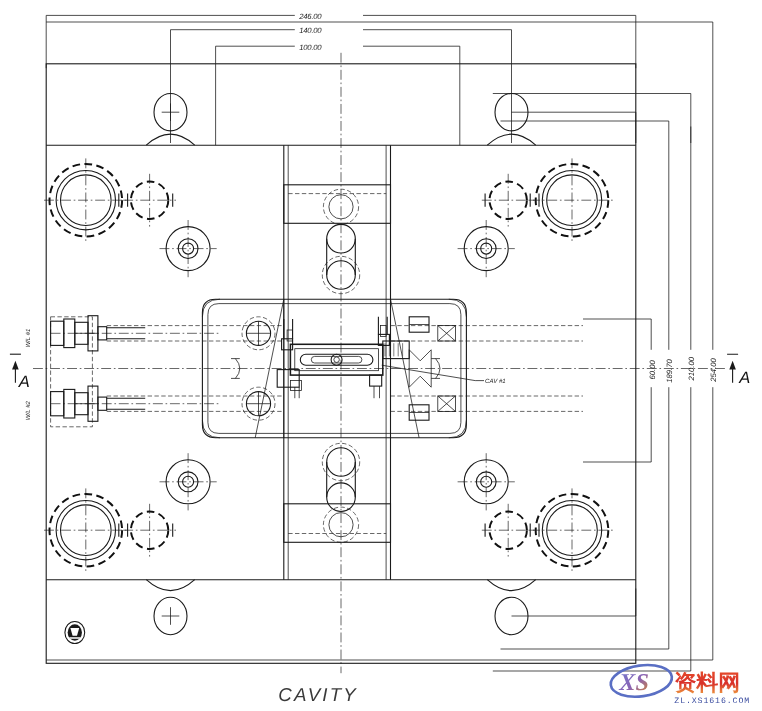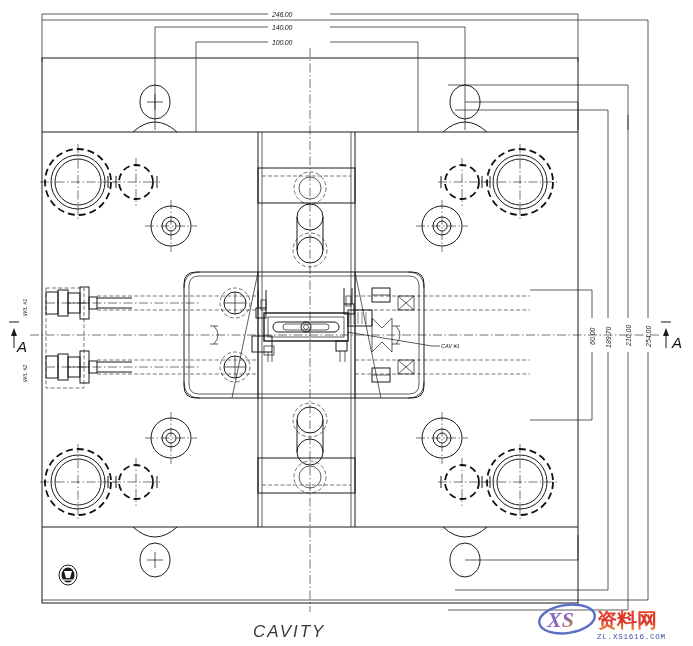--- a/index.html
+++ b/index.html
@@ -12,21 +12,21 @@
   .titletxt{font-family:"Liberation Sans",sans-serif;font-size:17px;fill:#3a3a3a;font-style:italic;letter-spacing:2px;}
   .wltxt{font-family:"Liberation Sans",sans-serif;font-size:5.5px;fill:#1a1a1a;font-style:italic;}
   .cavtxt{font-family:"Liberation Sans",sans-serif;font-size:5.5px;fill:#1a1a1a;font-style:italic;}
   .ln{stroke:#1a1a1a;fill:none;}
   .thin{stroke-width:0.7;}
   .med{stroke-width:1.0;}
   .thick{stroke-width:1.4;}
   .ctr{stroke:#1a1a1a;stroke-width:0.6;fill:none;stroke-dasharray:9 2.5 1.5 2.5;}
   .hid{stroke:#1a1a1a;stroke-width:0.6;fill:none;stroke-dasharray:4 2.2;}
   .hvy-dash{stroke:#111;stroke-width:1.8;fill:none;stroke-dasharray:7 4;}
-  #watermark{position:absolute;right:18px;bottom:0px;width:140px;height:44px;}
+  #watermark{position:absolute;right:2px;bottom:0px;width:140px;height:44px;}
   .wm-dom{font-size:7.5px;fill:#3b4da0;letter-spacing:0.8px;font-family:"Liberation Mono",monospace;}
 </style>
 </head>
 <body>
 
 <div id="stage">
 
 <svg width="693" height="646" viewBox="0 0 693 646">
 
   <g>

